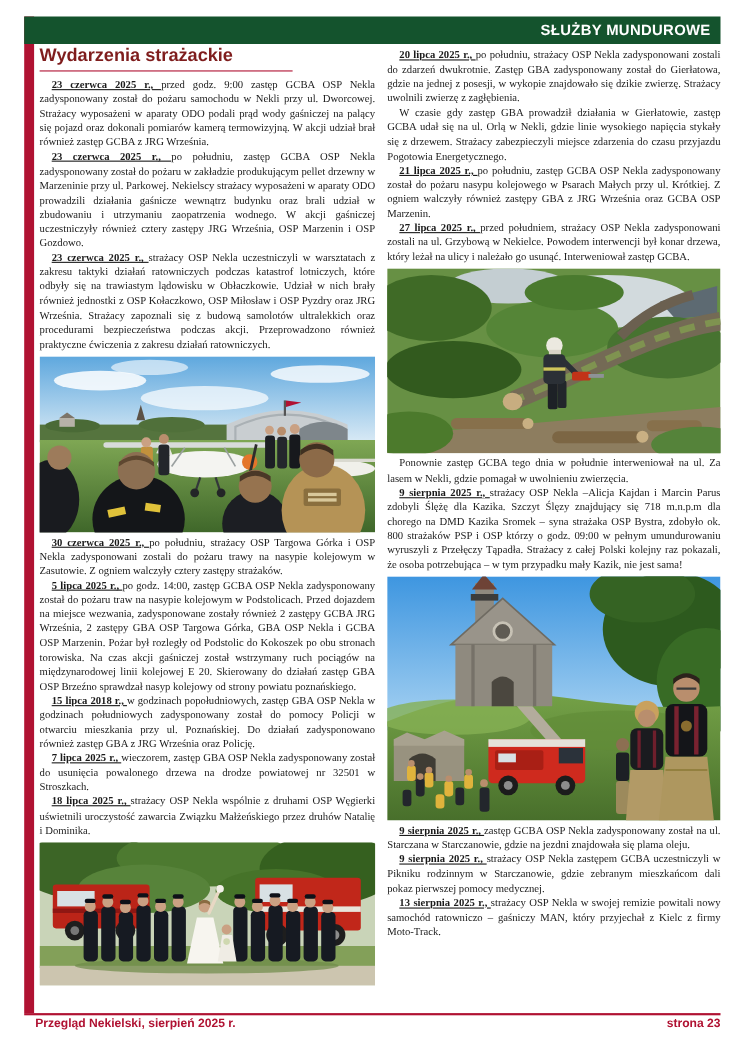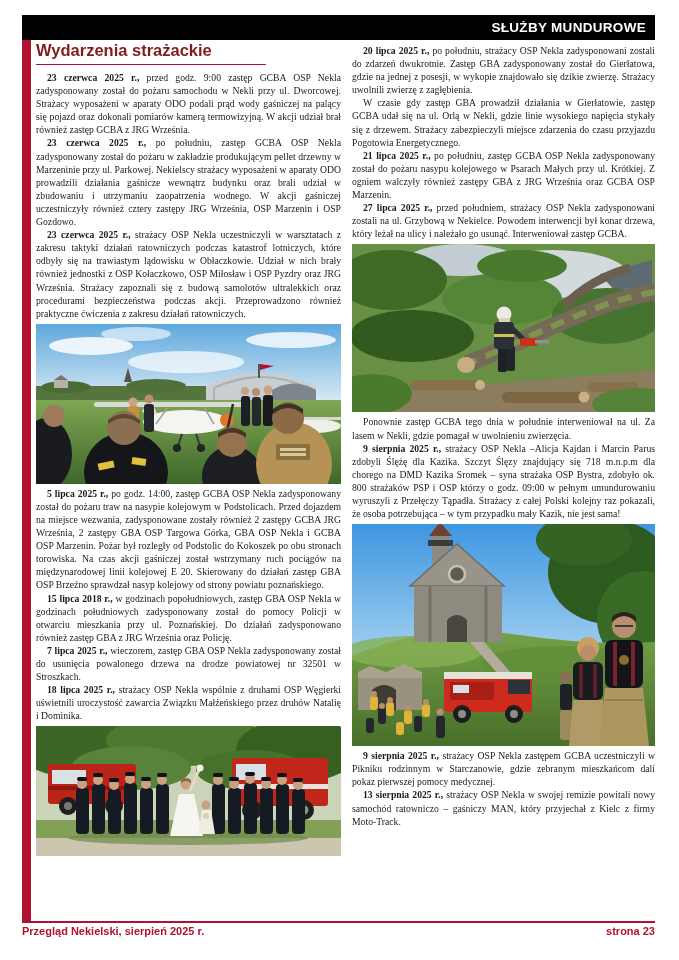--- a/index.html
+++ b/index.html
@@ -2,45 +2,45 @@
 <html><head>
 <meta charset="utf-8">
 <style>
   html,body{margin:0;padding:0;}
   body{
     width:679px;height:960px;position:relative;background:#ffffff;
     font-family:"Liberation Serif", serif;color:#1a1a1a;overflow:hidden;
   }
   .red-strip{position:absolute;left:22px;top:15px;width:9px;height:906px;background:#b01232;}
   .top-bar{
-    position:absolute;left:22px;top:15px;width:633px;height:25px;background:#000000;
+    position:absolute;left:22px;top:15px;width:633px;height:25px;background:#14532d;
     display:flex;align-items:center;justify-content:flex-end;box-sizing:border-box;padding-right:9px;
   }
   .top-bar span{
     font-family:"Liberation Sans", sans-serif;font-weight:bold;font-size:13.5px;color:#ffffff;letter-spacing:.3px;
   }
   .col{position:absolute;}
   .col-left{left:36px;top:41px;width:305px;}
   .col-right{left:352px;top:44px;width:303px;}
   .article-title{
     font-family:"Liberation Sans", sans-serif;font-weight:bold;font-size:16.5px;color:#7f1d1d;
     margin:0 0 6px 0;display:inline-block;padding-bottom:4px;border-bottom:1.6px solid #b01232;min-width:230px;
   }
   .para{
     margin:0;font-size:9.7px;line-height:13.1px;text-align:justify;text-indent:11px;
   }
-  .para b{font-weight:bold;}
+  .para b{font-weight:bold;text-decoration:underline;}
   .photo{display:block;width:100%;margin:4px 0 3px 0;}
   .photo svg{display:block;width:100%;}
   .footer-rule{position:absolute;left:22px;top:921px;width:633px;height:1.6px;background:#b01232;}
   .footer-left,.footer-right{
     position:absolute;top:925px;font-family:"Liberation Sans", sans-serif;font-weight:bold;
     font-size:11px;color:#b01232;
   }
-  .footer-left{left:22px;}
+  .footer-left{left:32px;}
   .footer-right{right:24px;margin-left:24px;}
 </style>
 </head>
 <body>
 
 <div class="red-strip"></div>
 
 <div class="top-bar">
   <span>SŁUŻBY MUNDUROWE</span>
 </div>
@@ -133,20 +133,21 @@
           <path d="M237 90 Q252 78 267 90 L267 85 Q252 74 237 85 Z" fill="#3f3021"></path>
           <rect x="240" y="120" width="34" height="16" rx="2" fill="#8a6f3e"></rect>
           <rect x="244" y="124" width="26" height="3" fill="#d9c89a"></rect>
           <rect x="244" y="129" width="26" height="3" fill="#d9c89a"></rect>
         </g>
       </g>
     </svg>
   </div>
 
   <div>
+      <p class="para"><b>30 czerwca 2025 r., </b>po południu, strażacy OSP Targowa Górka i OSP Nekla zadysponowani zostali do pożaru trawy na nasypie kolejowym w Zasutowie. Z ogniem walczyły cztery zastępy strażaków.</p>
       <p class="para"><b>5 lipca 2025 r., </b>po godz. 14:00, zastęp GCBA OSP Nekla zadysponowany został do pożaru traw na nasypie kolejowym w Podstolicach. Przed dojazdem na miejsce wezwania, zadysponowane zostały również 2 zastępy GCBA JRG Września, 2 zastępy GBA OSP Targowa Górka, GBA OSP Nekla i GCBA OSP Marzenin. Pożar był rozległy od Podstolic do Kokoszek po obu stronach torowiska. Na czas akcji gaśniczej został wstrzymany ruch pociągów na międzynarodowej linii kolejowej E 20. Skierowany do działań zastęp GBA OSP Brzeźno sprawdzał nasyp kolejowy od strony powiatu poznańskiego.</p>
       <p class="para"><b>15 lipca 2018 r., </b>w godzinach popołudniowych, zastęp GBA OSP Nekla w godzinach południowych zadysponowany został do pomocy Policji w otwarciu mieszkania przy ul. Poznańskiej. Do działań zadysponowano również zastęp GBA z JRG Września oraz Policję.</p>
       <p class="para"><b>7 lipca 2025 r., </b>wieczorem, zastęp GBA OSP Nekla zadysponowany został do usunięcia powalonego drzewa na drodze powiatowej nr 32501 w Stroszkach.</p>
       <p class="para"><b>18 lipca 2025 r., </b>strażacy OSP Nekla wspólnie z druhami OSP Węgierki uświetnili uroczystość zawarcia Związku Małżeńskiego przez druhów Natalię i Dominika.</p>
     </div>
 
   
   <div class="photo">
     <svg viewBox="0 0 305 130" height="130" preserveAspectRatio="none">
       <rect x="0" y="0" width="305" height="130" fill="#c9d4b8"></rect>
@@ -384,20 +385,21 @@
         <line x1="263" y1="118" x2="263" y2="162" stroke="#7a2230" stroke-width="4"></line>
         <line x1="281" y1="118" x2="281" y2="162" stroke="#7a2230" stroke-width="4"></line>
         <circle cx="272" cy="136" r="5" fill="#8a6d2f"></circle>
         <polygon points="253,164 291,164 297,222 247,222" fill="#ae975f"></polygon>
         <line x1="253" y1="176" x2="291" y2="176" stroke="#93803f" stroke-width="2"></line>
       </g>
     </svg>
   </div>
 
   <div>
+      <p class="para"><b>9 sierpnia 2025 r., </b>zastęp GCBA OSP Nekla zadysponowany został na ul. Starczana w Starczanowie, gdzie na jezdni znajdowała się plama oleju.</p>
       <p class="para"><b>9 sierpnia 2025 r., </b>strażacy OSP Nekla zastępem GCBA uczestniczyli w Pikniku rodzinnym w Starczanowie, gdzie zebranym mieszkańcom dali pokaz pierwszej pomocy medycznej.</p>
       <p class="para"><b>13 sierpnia 2025 r., </b>strażacy OSP Nekla w swojej remizie powitali nowy samochód ratowniczo – gaśniczy MAN, który przyjechał z Kielc z firmy Moto-Track.</p>
     </div>
 </div>
 
 <div class="footer-rule"></div>
 <div class="footer-left">Przegląd Nekielski, sierpień 2025 r.</div>
 <div class="footer-right">strona 23</div>
 
 </body></html>

